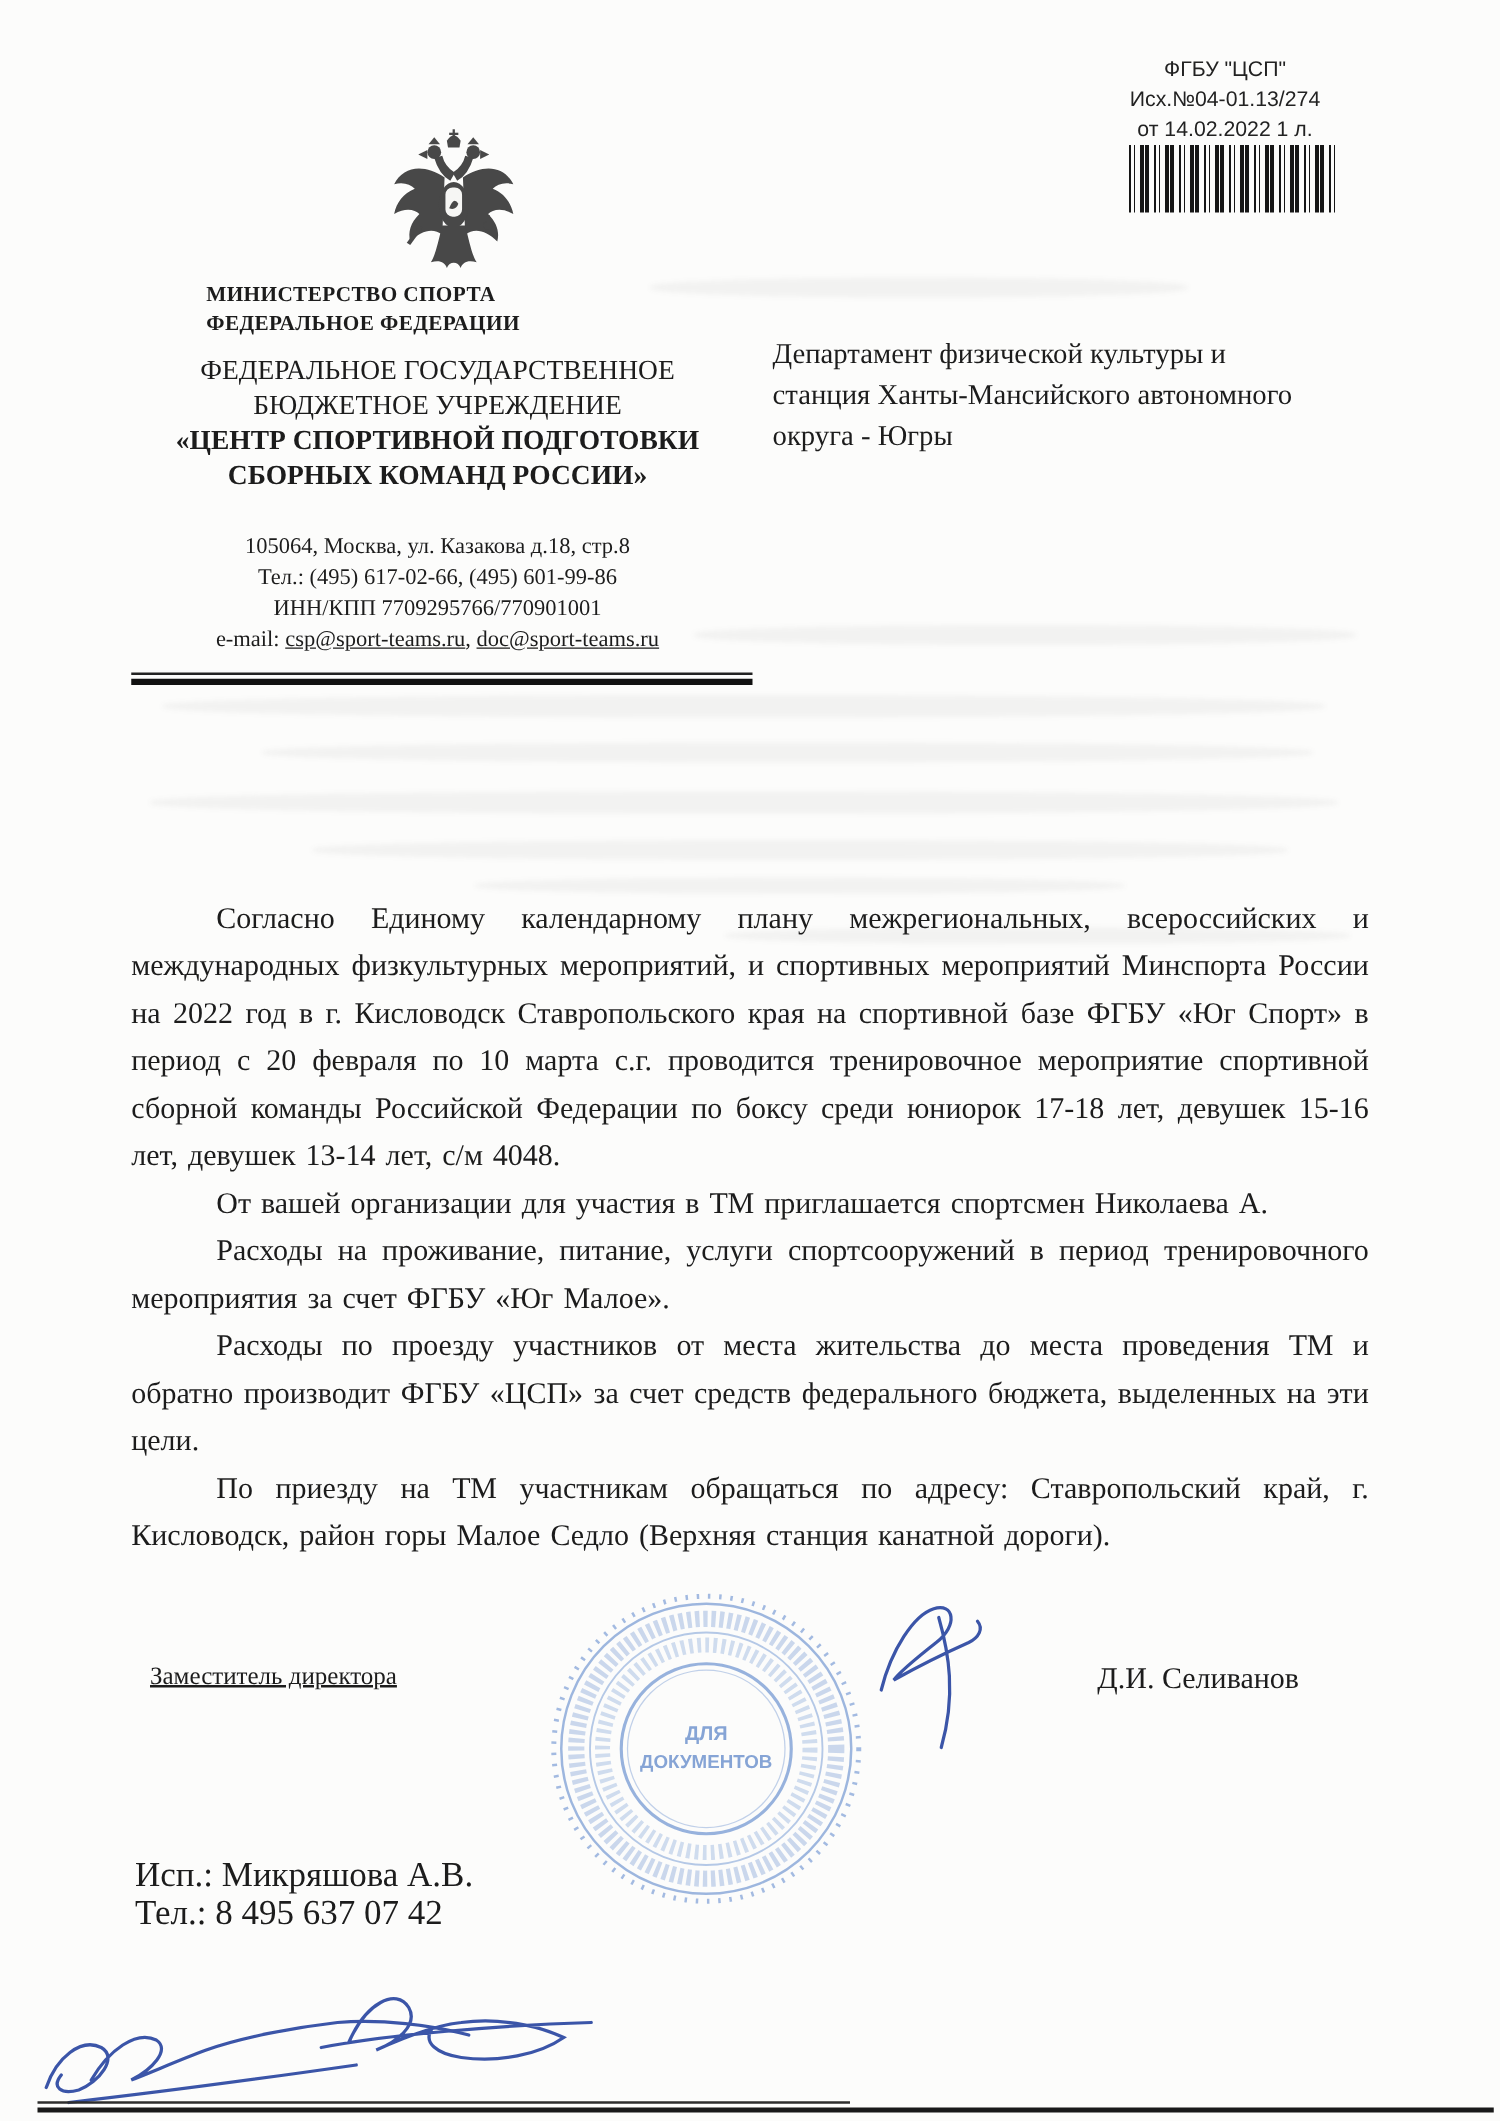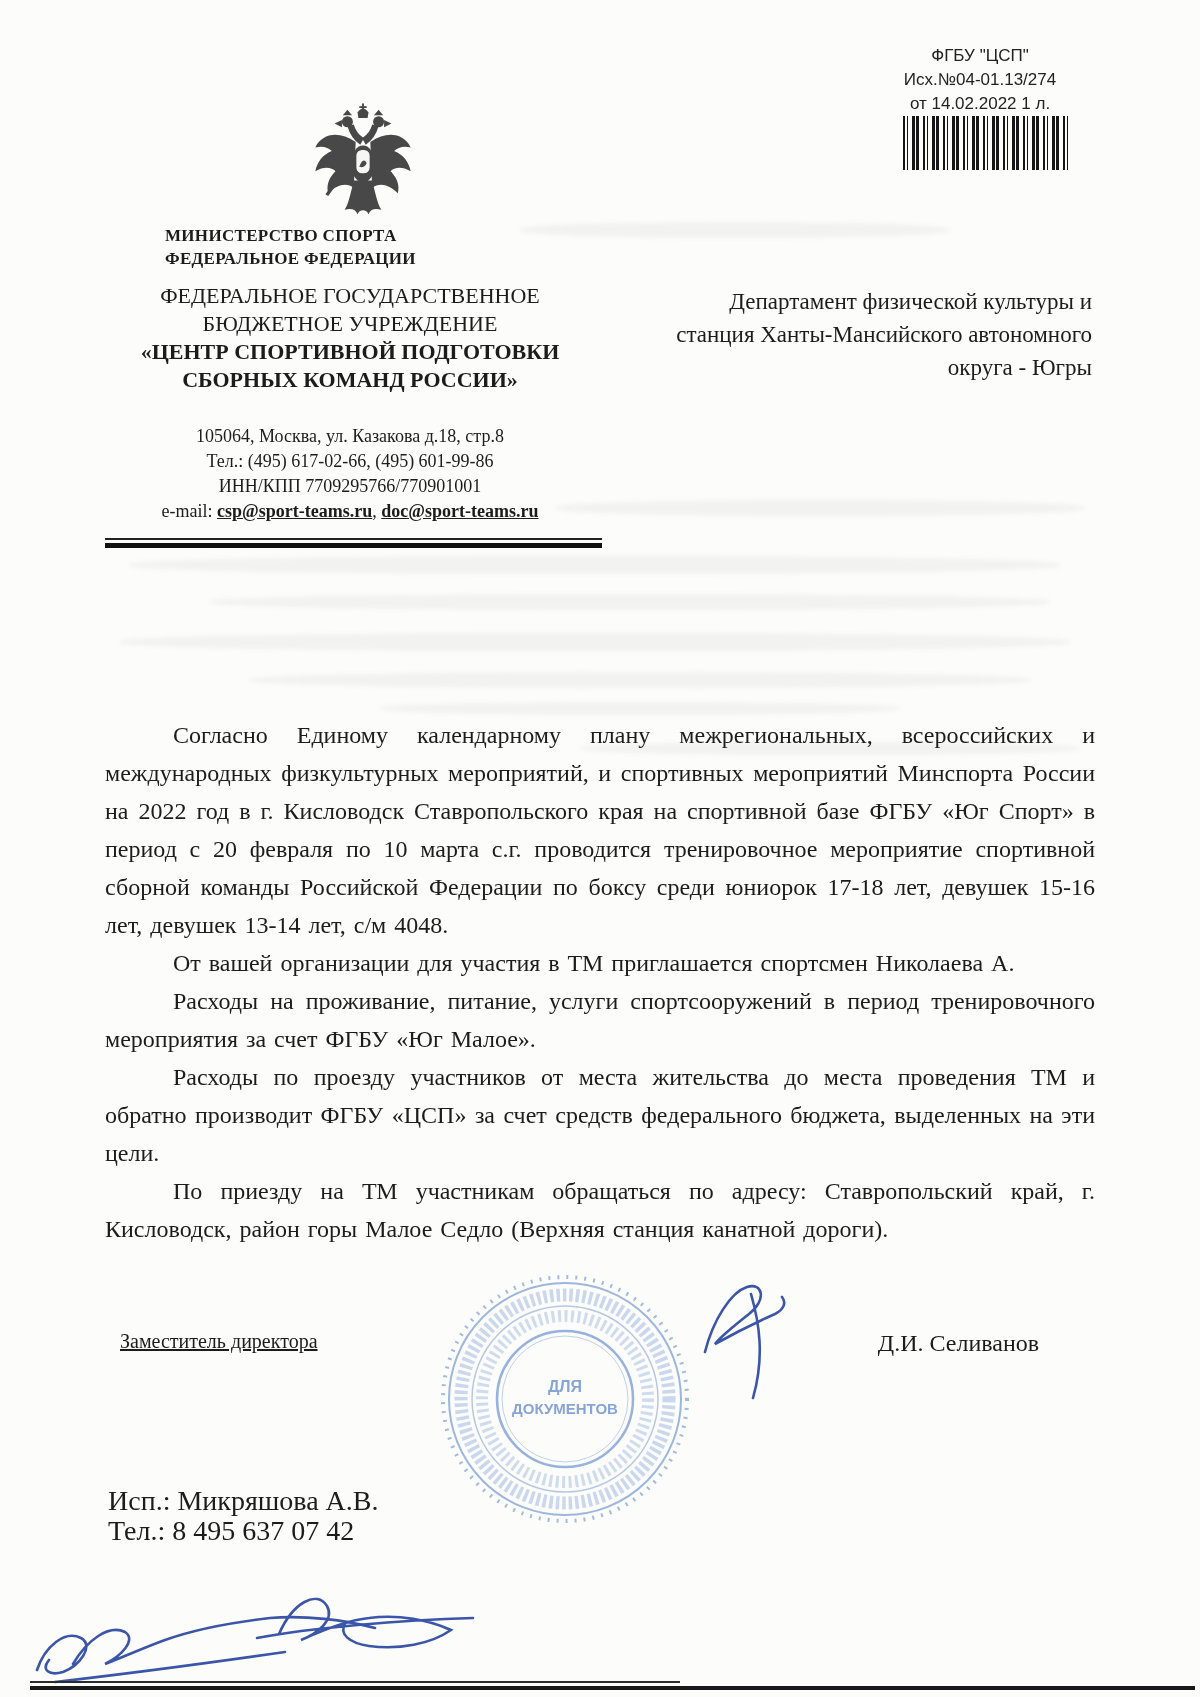--- a/index.html
+++ b/index.html
@@ -44,26 +44,26 @@
   }
   .org-block{
     left:95px;top:282px;width:510px;
     text-align:center;font-size:22px;line-height:28px;
   }
   .org-block .b{font-weight:bold;}
   .contacts{
     left:95px;top:424px;width:510px;
     text-align:center;font-size:18px;line-height:25px;
   }
-  .contacts .u{text-decoration:underline;font-weight:bold;}
+  .contacts .u{text-decoration:underline;}
   .rule-thin{left:105px;top:538px;width:497px;height:2px;background:#222;}
   .rule-thick{left:105px;top:543px;width:497px;height:5px;background:#111;}
   .recipient{
     left:618px;top:266px;width:474px;
-    text-align:right;font-size:23px;line-height:33px;margin-top:19px;
+    text-align:left;font-size:23px;line-height:33px;
   }
   
   .body-text{
     left:105px;top:716px;width:990px;
     font-size:24px;line-height:38px;
     text-align:justify;
   }
   .body-text p{
     margin:0;text-indent:68px;
     text-align:justify;-moz-text-align-last:left;text-align-last:left;

